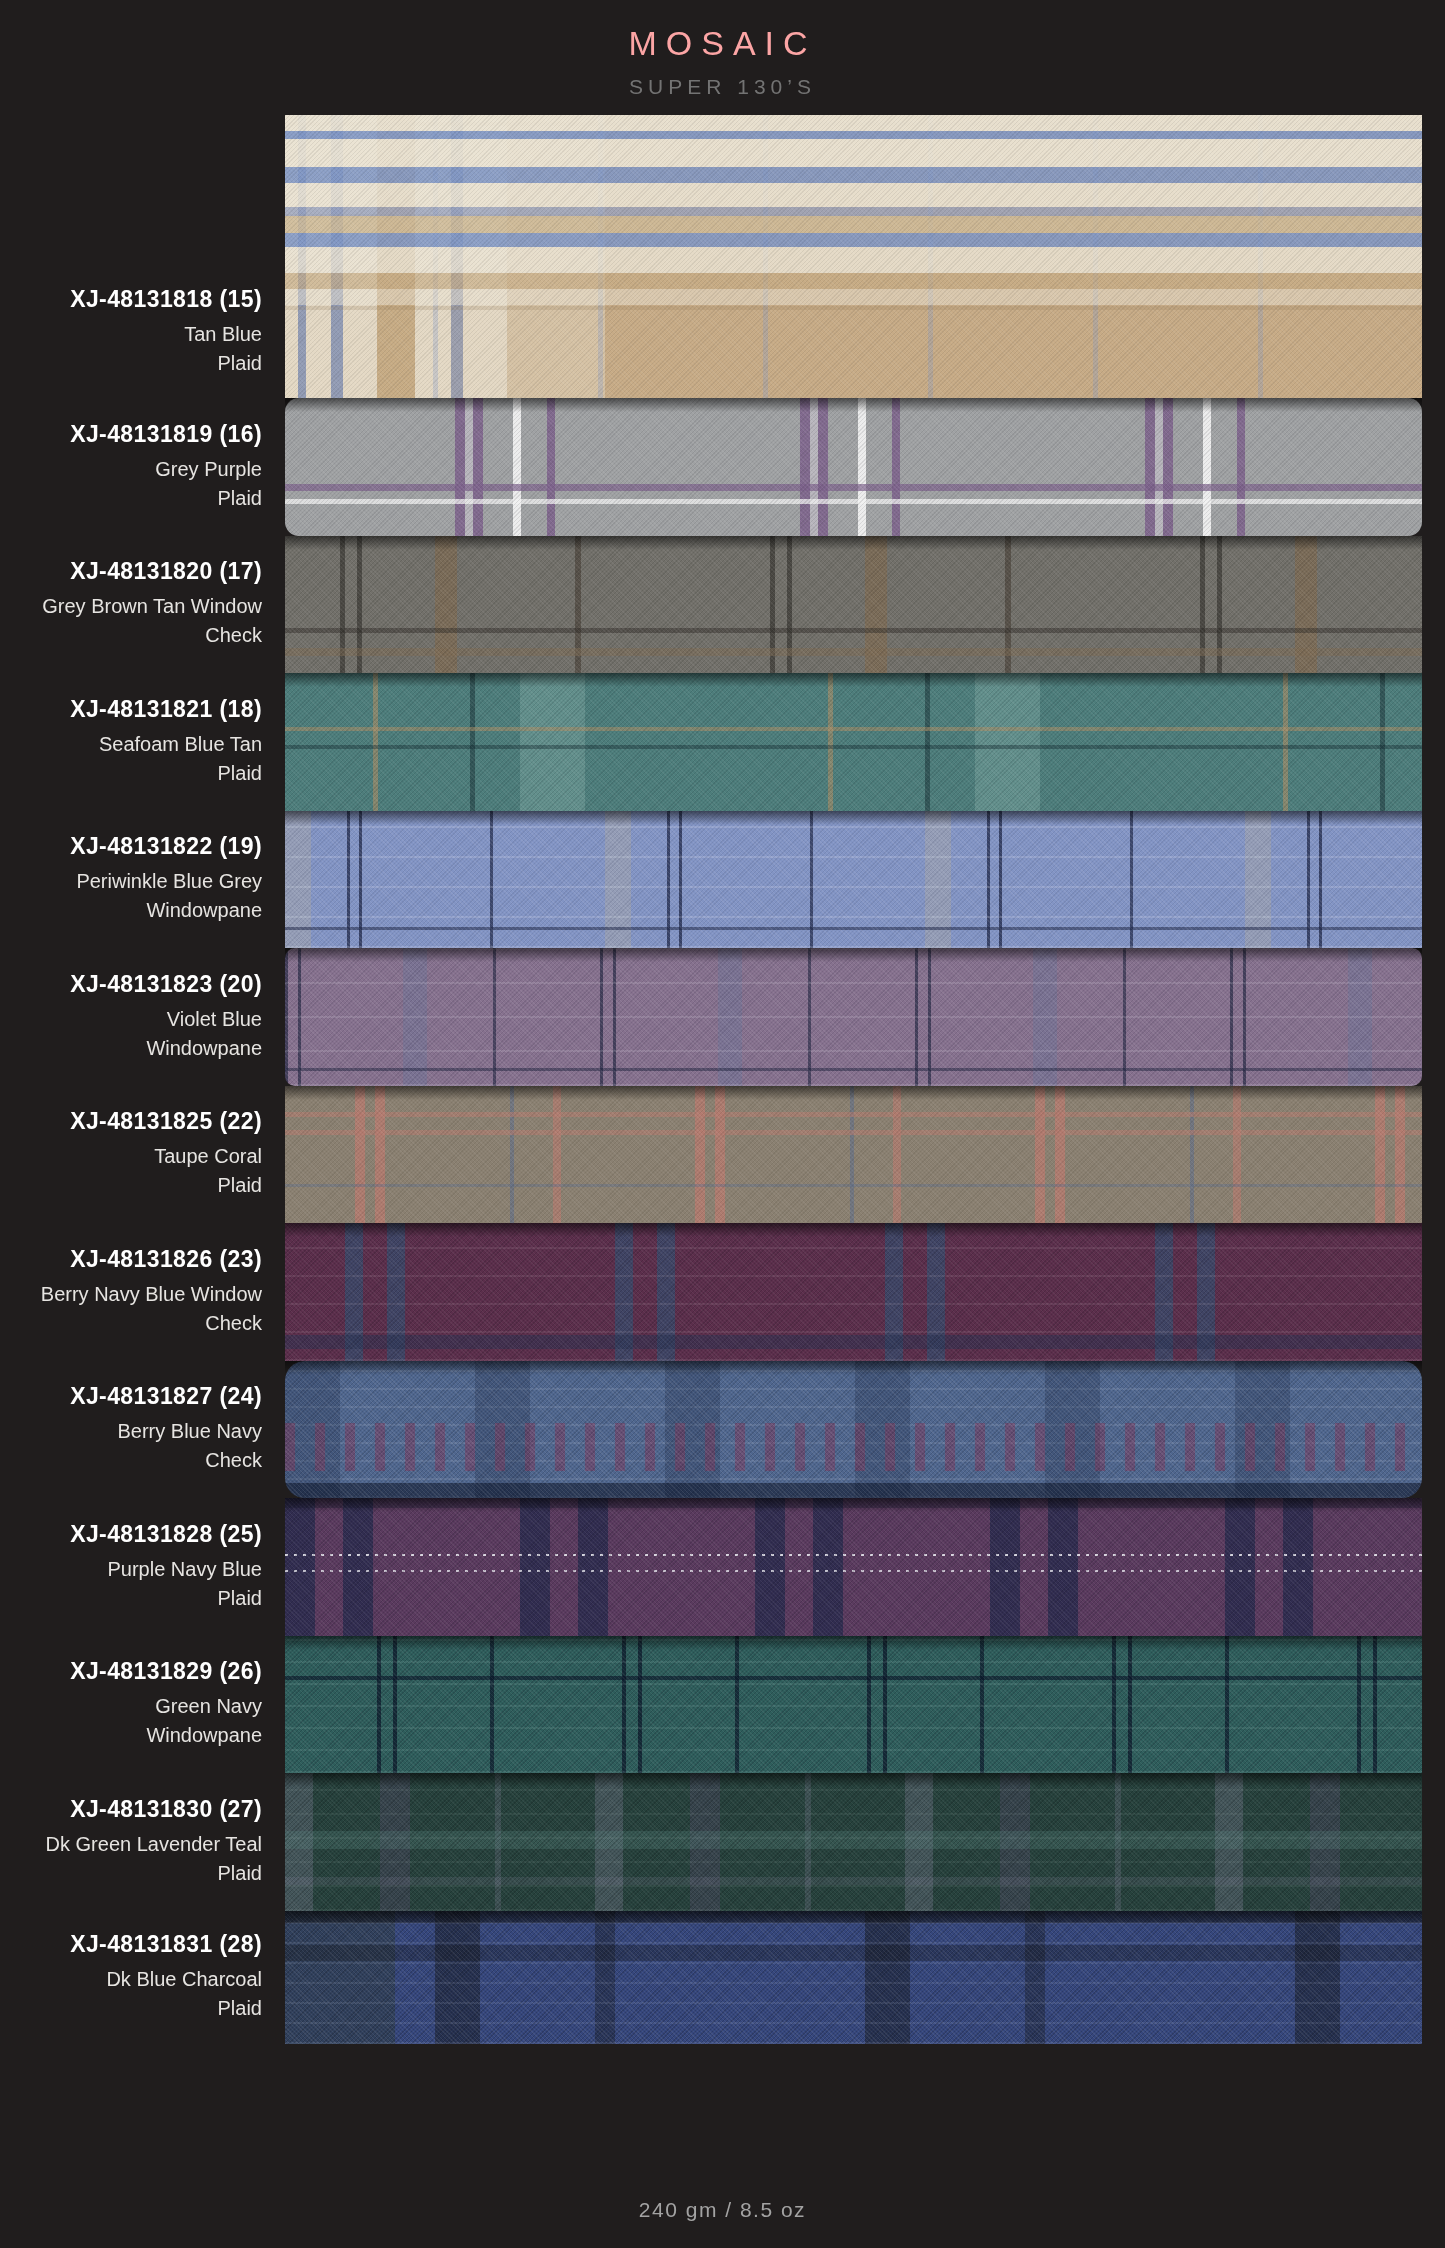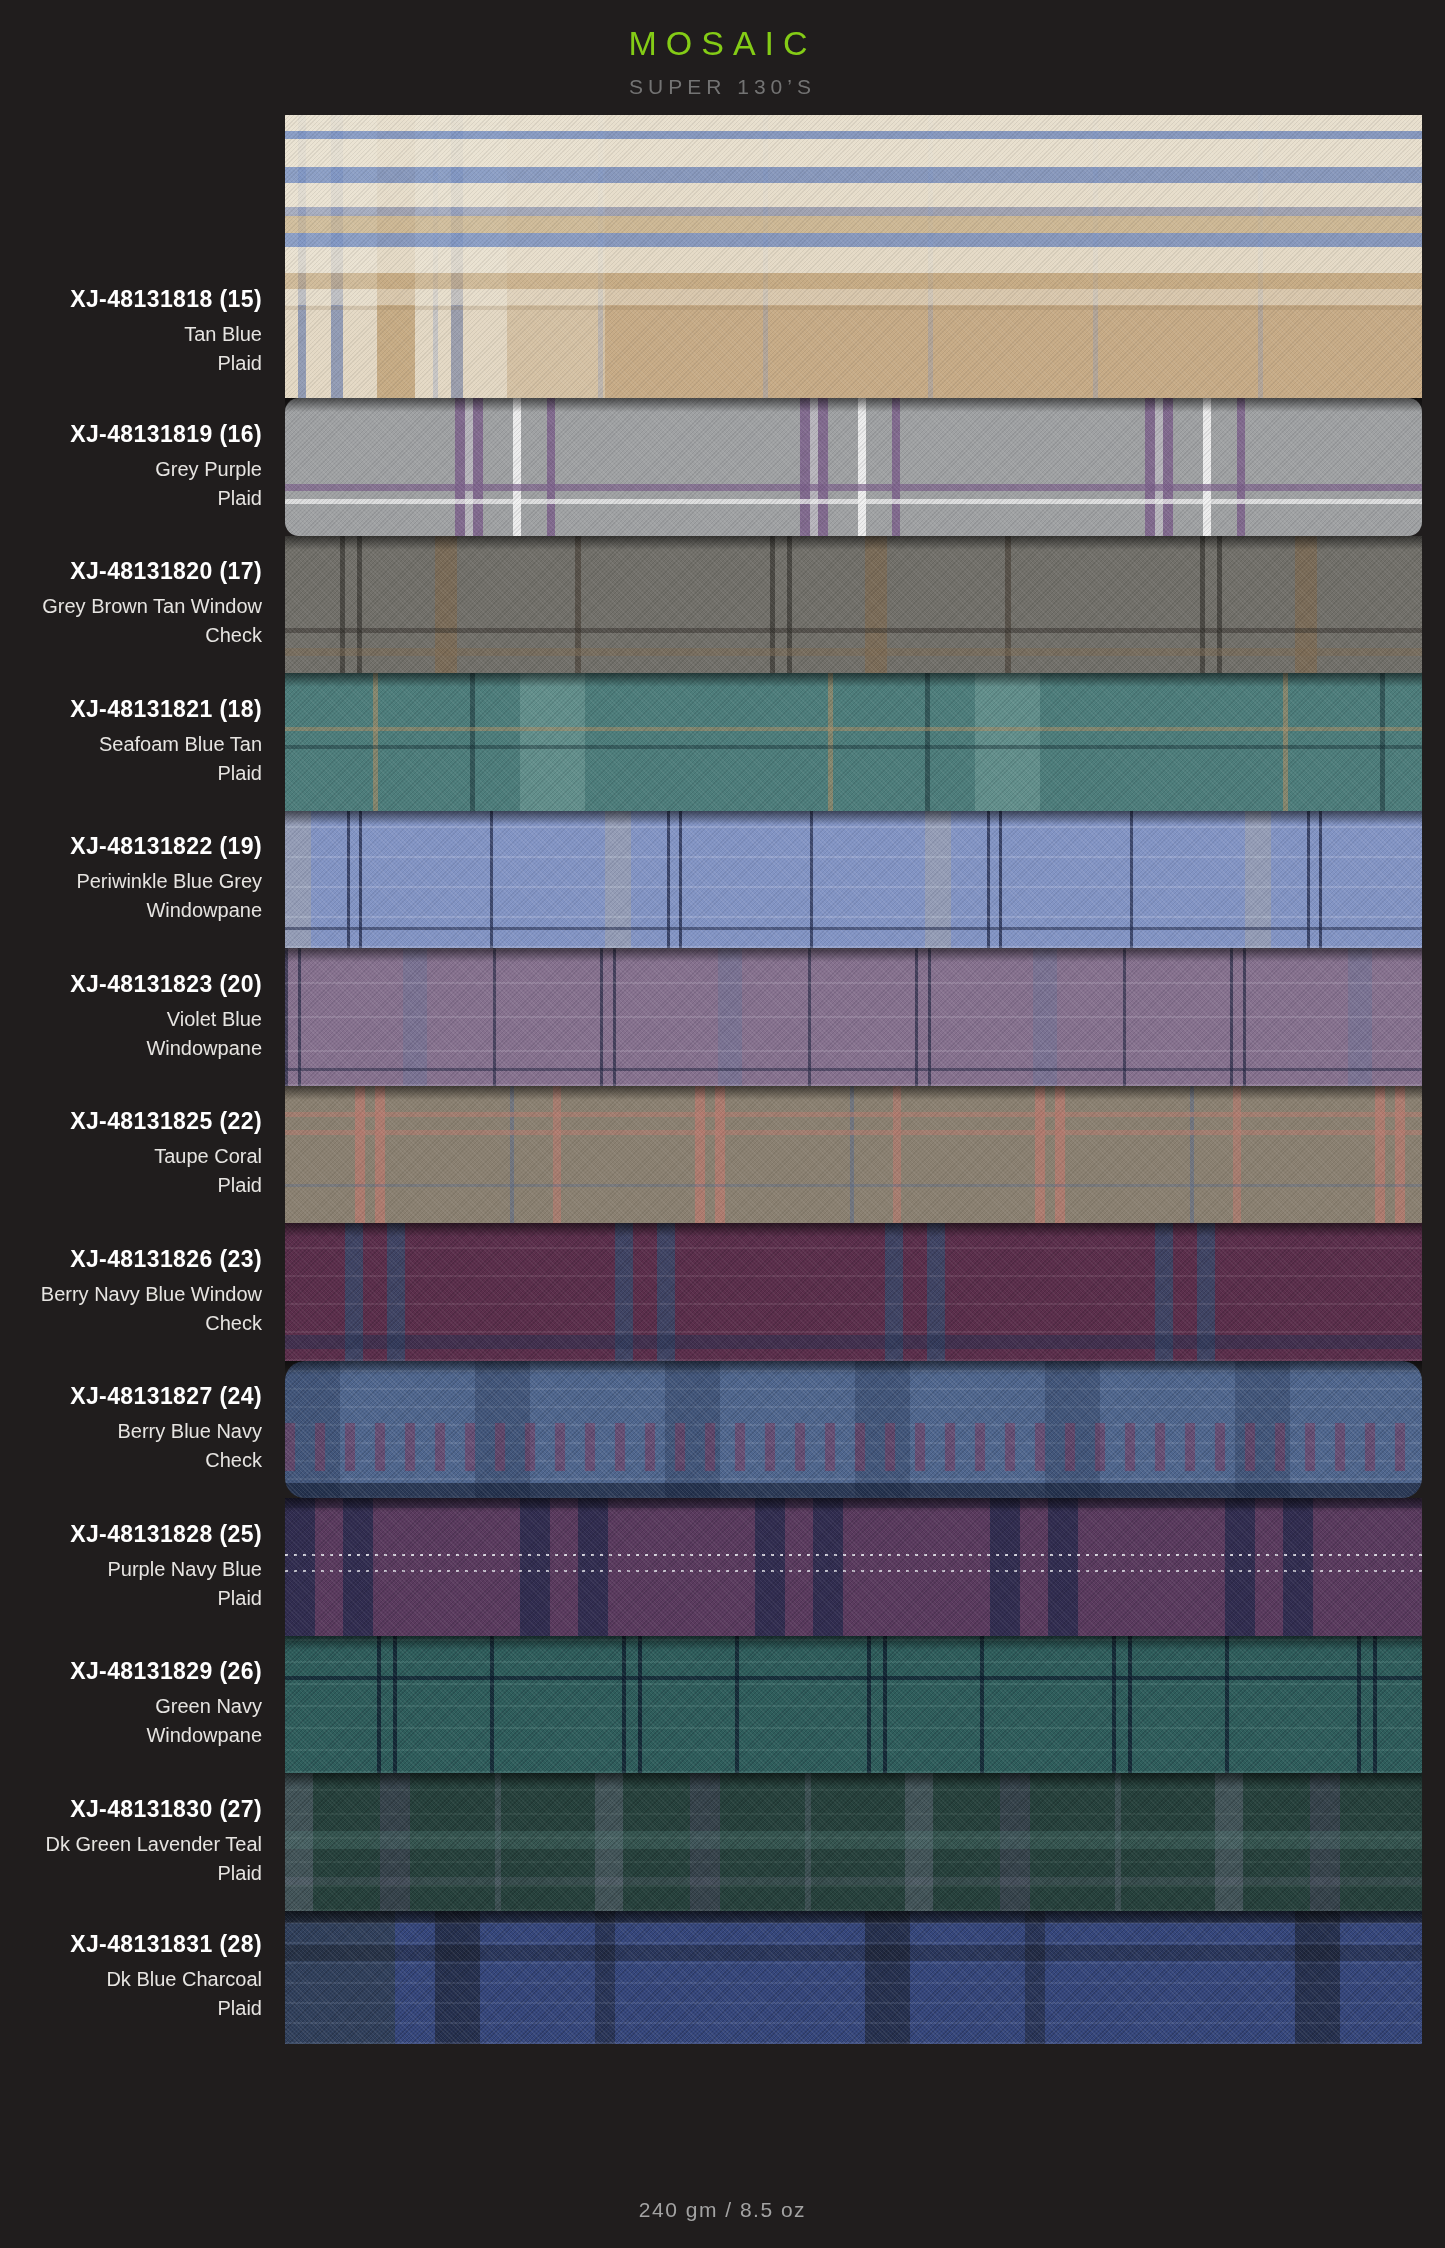--- a/index.html
+++ b/index.html
@@ -4,21 +4,21 @@
 <style>
   html,body{margin:0;padding:0;}
   body{
     width:1445px;height:2248px;position:relative;overflow:hidden;
     background:#201d1d;
     font-family:"Liberation Sans", sans-serif;
     -webkit-font-smoothing:antialiased;
   }
   
   .header{position:absolute;top:24px;left:0;width:100%;text-align:center;}
-  .title{font-size:34px;font-weight:500;color:#84cc16;letter-spacing:9px;}
+  .title{font-size:34px;font-weight:500;color:#fca5a5;letter-spacing:9px;}
   .subtitle{margin-top:12px;font-size:21px;font-weight:400;color:#737373;letter-spacing:5px;}
   
   .footer{position:absolute;top:2198px;left:0;width:100%;text-align:center;
     font-size:21px;color:#a3a3a3;letter-spacing:1.5px;}
   
   .stack{position:absolute;left:285px;top:115px;width:1137px;}
   .row{position:relative;height:137.5px;}
   .row.first{height:283px;}
   .row.last{height:133px;}
   .row::before{content:"";position:absolute;left:0;right:0;top:0;height:14px;
@@ -85,21 +85,21 @@
       rgba(30,38,70,.75) 62px 65px, transparent 65px 74px, rgba(30,38,70,.75) 74px 77px,
       transparent 77px 205px, rgba(30,38,70,.7) 205px 208px, transparent 208px 320px);}
   .s20{background-image:
     repeating-linear-gradient(45deg, rgba(255,255,255,.07) 0 1px, rgba(0,0,0,0) 1px 3px),
     repeating-linear-gradient(135deg, rgba(25,20,45,.12) 0 1px, rgba(0,0,0,0) 1px 3px),
     repeating-linear-gradient(0deg, rgba(240,235,245,.14) 0 2px, transparent 2px 34px),
     linear-gradient(180deg, transparent 0 120px, rgba(30,35,62,.5) 120px 123px, transparent 123px 100%),
     repeating-linear-gradient(90deg,
       rgba(30,35,62,.65) 0 3px, transparent 3px 13px, rgba(30,35,62,.65) 13px 16px,
       transparent 16px 118px, rgba(112,115,150,.55) 118px 142px,
-      transparent 142px 208px, rgba(30,35,62,.6) 208px 211px, transparent 211px 315px);}
+      transparent 142px 208px, rgba(30,35,62,.6) 208px 211px, transparent 211px 315px); border-radius: 10px;}
   .s21{background-image:
     repeating-linear-gradient(45deg, rgba(255,255,255,.07) 0 1px, rgba(0,0,0,0) 1px 3px),
     repeating-linear-gradient(135deg, rgba(10,18,40,.14) 0 1px, rgba(0,0,0,0) 1px 3px),
     repeating-linear-gradient(0deg, rgba(220,228,240,.1) 0 2px, transparent 2px 26px),
     linear-gradient(180deg, transparent 0 110px, rgba(18,26,52,.5) 110px 100%),
     repeating-linear-gradient(90deg,
       rgba(56,120,136,.65) 0 20px, transparent 20px 148px,
       rgba(20,26,52,.3) 148px 210px, transparent 210px 285px,
       rgba(88,62,128,.28) 285px 345px, transparent 345px 560px);}
   .s22{background-image:

